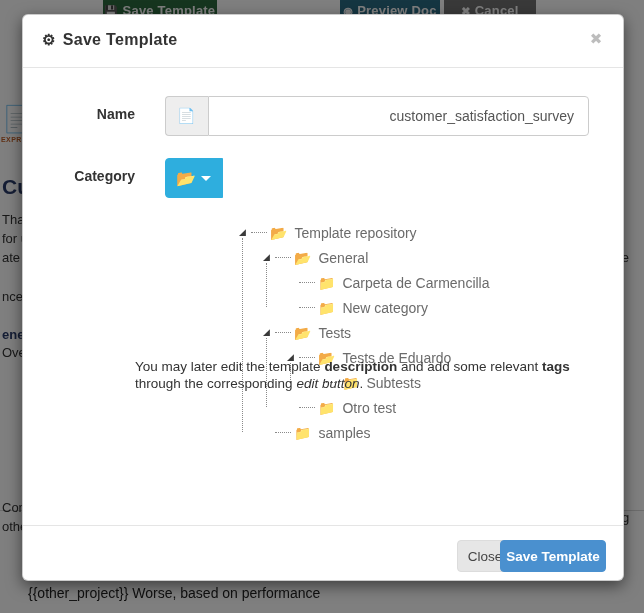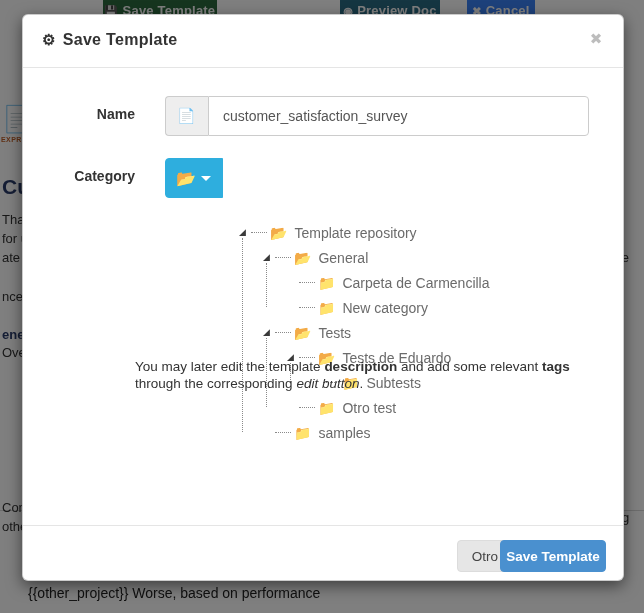--- a/index.html
+++ b/index.html
@@ -36,21 +36,21 @@
     font-size: 13px;
     font-weight: bold;
     line-height: 21px;
     text-align: center;
     white-space: nowrap;
     letter-spacing: .2px;
   }
   .bg-btn .bi { font-size: 11px; margin-right: 4px; }
   #bg-btn-save     { left: 103px;  width: 114px; background: #2d6a3e; }
   #bg-btn-preview  { left: 340px;  width: 100px; background: #2b6c85; }
-  #bg-btn-cancel   { left: 467px;  width: 68px;  background: #3b82f6; }
+  #bg-btn-cancel   { left: 444px;  width: 92px;  background: #737373; }
 
   .bg-logo {
     position: absolute;
     left: 2px; top: 104px;
     width: 26px; height: 34px;
     color: #c0612a;
     font-size: 26px;
     line-height: 30px;
   }
   .bg-logo-sub {
@@ -197,20 +197,21 @@
     flex: 1;
     box-sizing: border-box;
     border: 1px solid #ccc;
     border-radius: 0 4px 4px 0;
     padding: 0 14px;
     font-size: 14px;
     color: #555;
     font-family: "Liberation Sans", sans-serif;
     background: #fff;
     outline: none;
+    text-align: right;
   }
   .input-field::placeholder { color: #a9a9a9; }
 
   .dd-addon {
     width: 58px;
     box-sizing: border-box;
     background: #2eaede;
     border: 1px solid #2eaede;
     border-radius: 4px 0 0 4px;
     color: #fff;
@@ -453,16 +454,16 @@
         <div class="tree-vline" style="left: 243px; top: 118px; height: 69px;"></div>
         <div class="tree-vline" style="left: 267px; top: 143px; height: 19px;"></div>
       </div>
 
     <div id="hint">
       <span>You may later edit the template </span><b>description</b><span> and add some relevant </span><b>tags</b><span> through the corresponding </span><i>edit button</i><span>.</span>
     </div>
   </div>
 
   <div id="modal-footer">
-    <button class="btn" id="btn-close">Otro</button>
+    <button class="btn" id="btn-close">Close</button>
     <button class="btn" id="btn-save">Save Template</button>
   </div>
 </div>
 
 </body></html>

